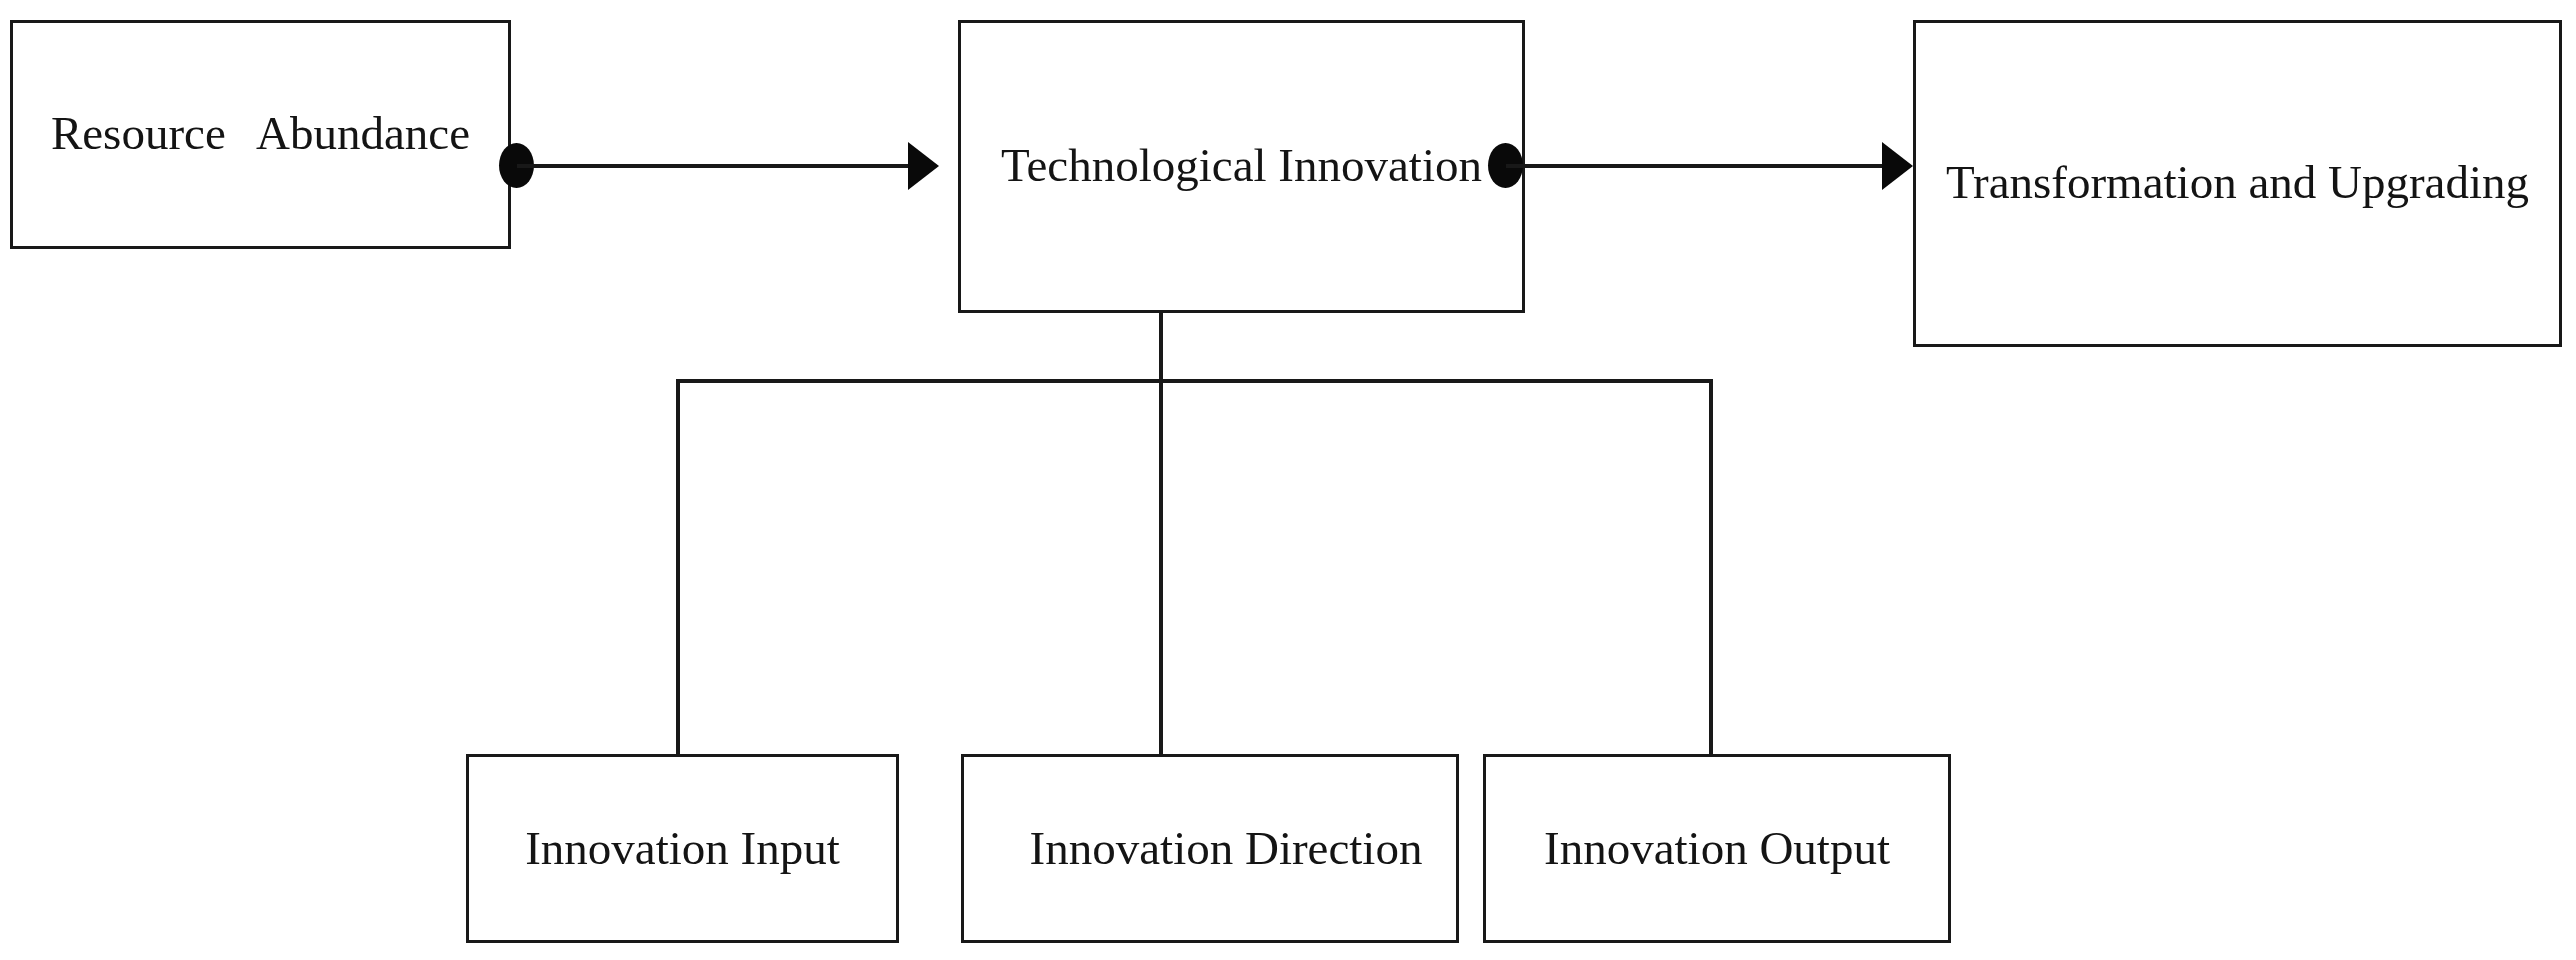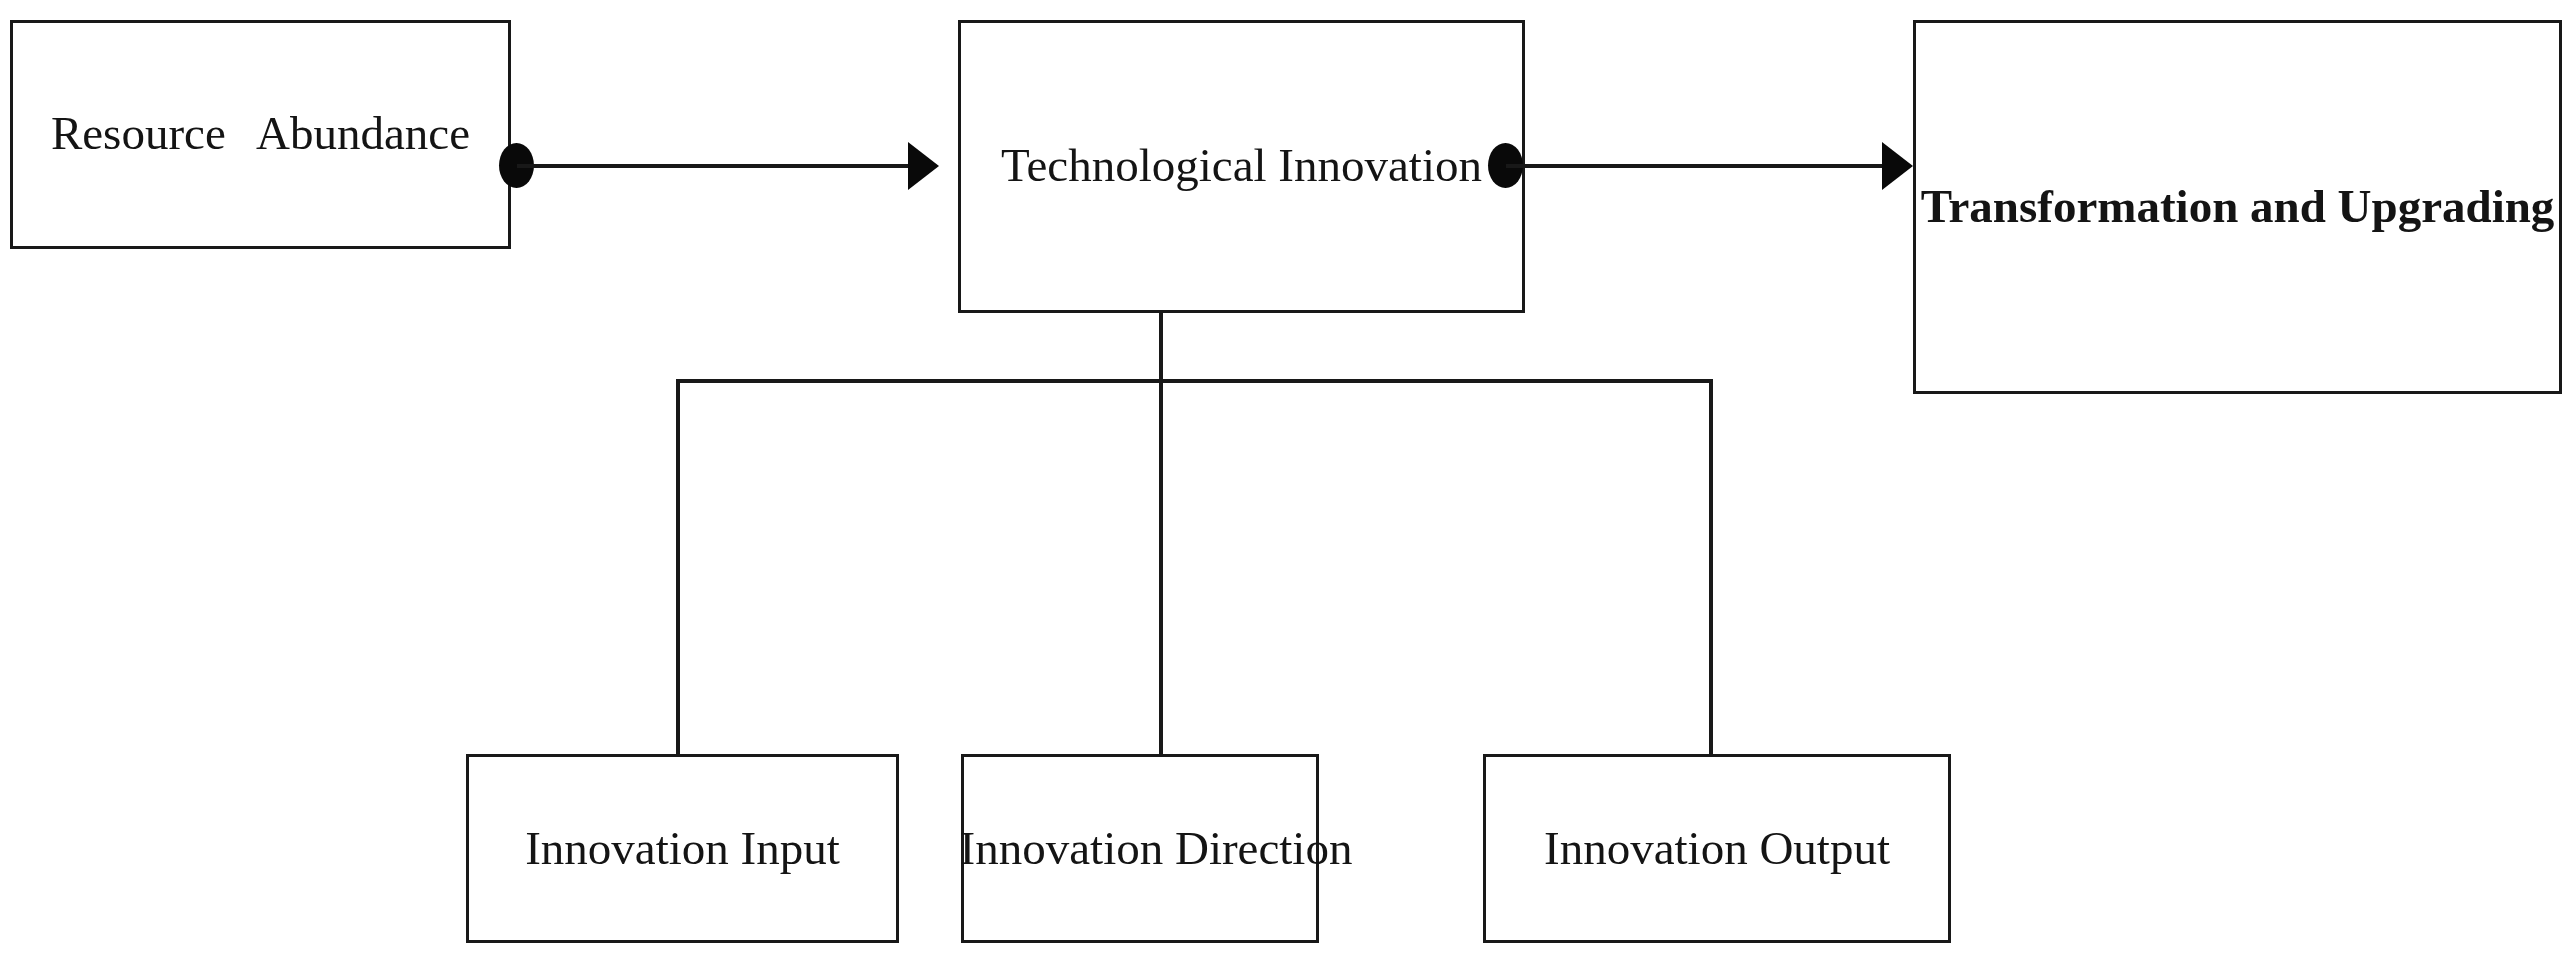--- a/index.html
+++ b/index.html
@@ -28,25 +28,25 @@
     font-size: 47px;
     line-height: 1.1;
     white-space: nowrap;
   }
   .node .lbl { display: inline-block; }
   .wide-gap .lbl { word-spacing: 0.45em; }
 
   
   .box-resource   { left: 10px;   top: 19.5px; width: 501px;  height: 229px; }
   .box-tech       { left: 939px; top: 19.5px; width: 567px;  height: 293px; margin-left: 19px; }
-  .box-transform  { left: 1913px; top: 19.5px; width: 649px; height: 374px; font-weight: bold; }
+  .box-transform  { left: 1913px; top: 19.5px; width: 649px; height: 327px; }
 
   
   .box-input      { left: 466px;  top: 754px; width: 433px; height: 189px; }
-  .box-direction  { left: 961px; top: 754px; width: 358px; height: 189px; padding-left: 32px; }
+  .box-direction  { left: 961px; top: 754px; width: 498px; height: 189px; padding-left: 32px; }
   .box-output     { left: 1483px; top: 754px; width: 468px; height: 189px; }
 
   .line {
     position: absolute;
     background: #181818;
   }
   .edge1-line { left: 517px;  top: 164px; width: 392px; height: 3.9px; }
   .edge2-line { left: 1506px; top: 164px; width: 376px; height: 3.9px; }
 
   .dot {

